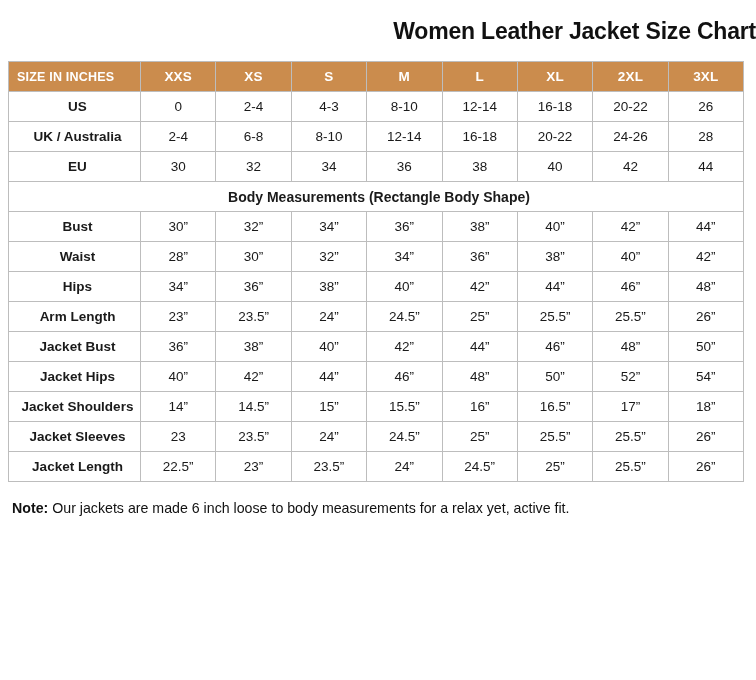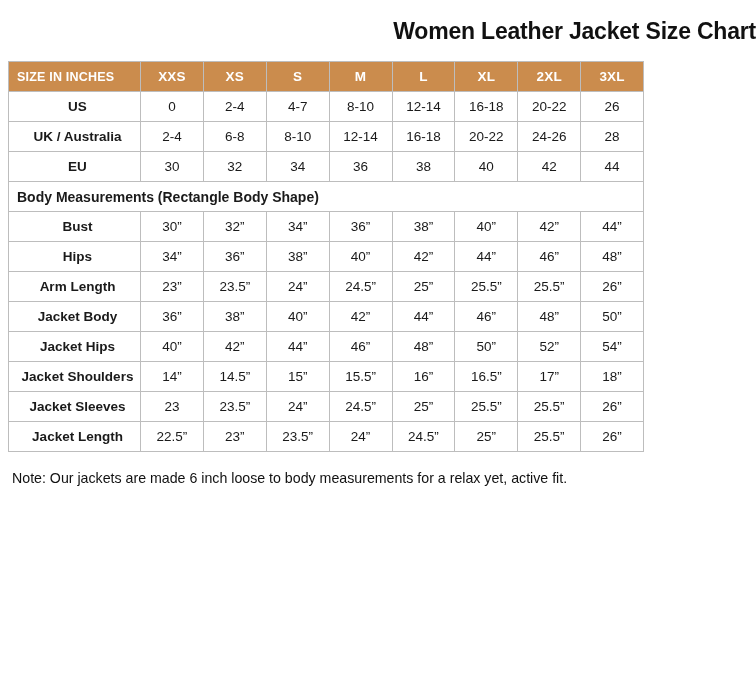--- a/index.html
+++ b/index.html
@@ -24,21 +24,21 @@
   .title {
     text-align: right;
     font-size: 23px;
     font-weight: bold;
     color: #111111;
     margin: 18px 0 16px 0;
     letter-spacing: -0.2px;
   }
   table.size-chart {
     border-collapse: collapse;
-    width: 636px;
+    width: 736px;
     margin: 0 8px;
     table-layout: fixed;
   }
   table.size-chart td, table.size-chart th {
     border: 1px solid #bdbdbd;
     height: 30px;
     font-size: 13.5px;
     text-align: center;
     vertical-align: middle;
     padding: 0 2px;
@@ -60,34 +60,34 @@
     letter-spacing: 0.2px;
   }
   thead th.col-label {
     text-align: left;
     font-size: 12.5px;
   }
   tbody td {
     color: #1a1a1a;
   }
   tr.section td {
-    text-align: left;
+    text-align: center;
     padding-left: 8px;
     font-weight: bold;
     font-size: 14px;
     height: 30px;
   }
   .note {
     margin: 16px 12px 0 12px;
     font-size: 14.2px;
     line-height: 1.45;
     color: #111111;
   }
   .note b {
-    font-weight: normal;
+    font-weight: bold;
   }
 </style>
 </head>
 <body>
 
 <div class="page">
 
   <div class="title">Women Leather Jacket Size Chart</div>
 
   <table class="size-chart">
@@ -103,21 +103,21 @@
         <th>2XL</th>
         <th>3XL</th>
       </tr>
     </thead>
     <tbody>
 
       <tr>
         <td class="col-label">US</td>
         <td>0</td>
         <td>2-4</td>
-        <td>4-7</td>
+        <td>4-3</td>
         <td>8-10</td>
         <td>12-14</td>
         <td>16-18</td>
         <td>20-22</td>
         <td>26</td>
       </tr>
 
       <tr>
         <td class="col-label">UK / Australia</td>
         <td>2-4</td>
@@ -151,20 +151,31 @@
         <td>30”</td>
         <td>32”</td>
         <td>34”</td>
         <td>36”</td>
         <td>38”</td>
         <td>40”</td>
         <td>42”</td>
         <td>44”</td>
       </tr>
 
+      <tr>
+        <td class="col-label">Waist</td>
+        <td>28”</td>
+        <td>30”</td>
+        <td>32”</td>
+        <td>34”</td>
+        <td>36”</td>
+        <td>38”</td>
+        <td>40”</td>
+        <td>42”</td>
+      </tr>
 
       <tr>
         <td class="col-label">Hips</td>
         <td>34”</td>
         <td>36”</td>
         <td>38”</td>
         <td>40”</td>
         <td>42”</td>
         <td>44”</td>
         <td>46”</td>
@@ -178,21 +189,21 @@
         <td>24”</td>
         <td>24.5”</td>
         <td>25”</td>
         <td>25.5”</td>
         <td>25.5”</td>
         <td>26”</td>
       </tr>
 
 
       <tr>
-        <td class="col-label">Jacket Body</td>
+        <td class="col-label">Jacket Bust</td>
         <td>36”</td>
         <td>38”</td>
         <td>40”</td>
         <td>42”</td>
         <td>44”</td>
         <td>46”</td>
         <td>48”</td>
         <td>50”</td>
       </tr>
 

